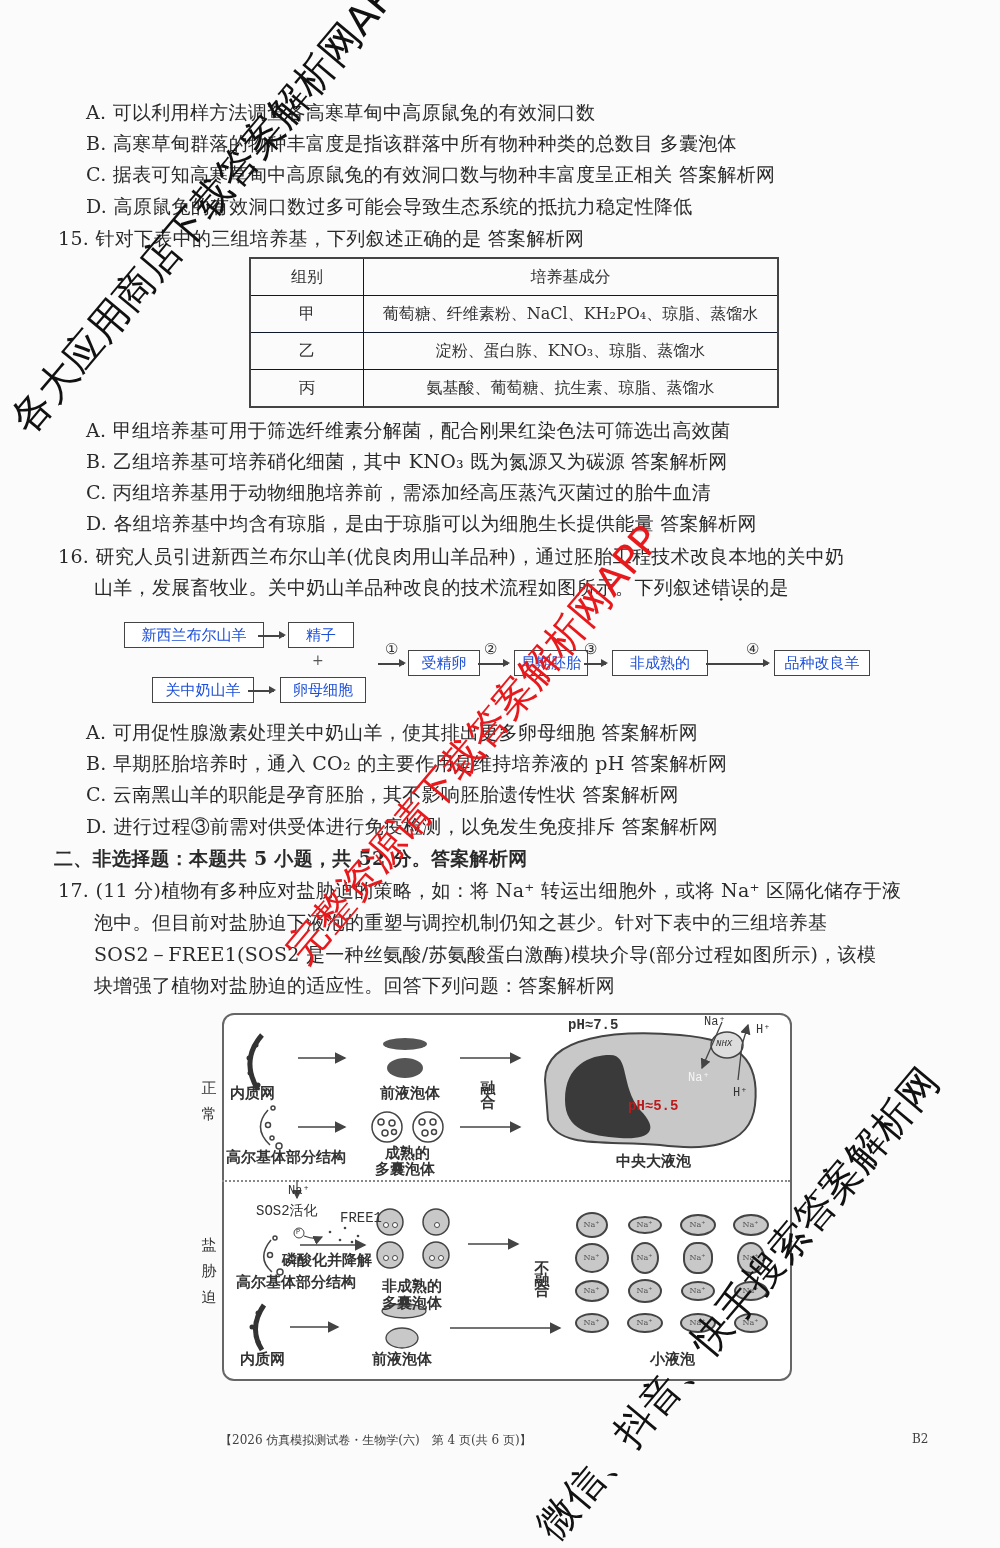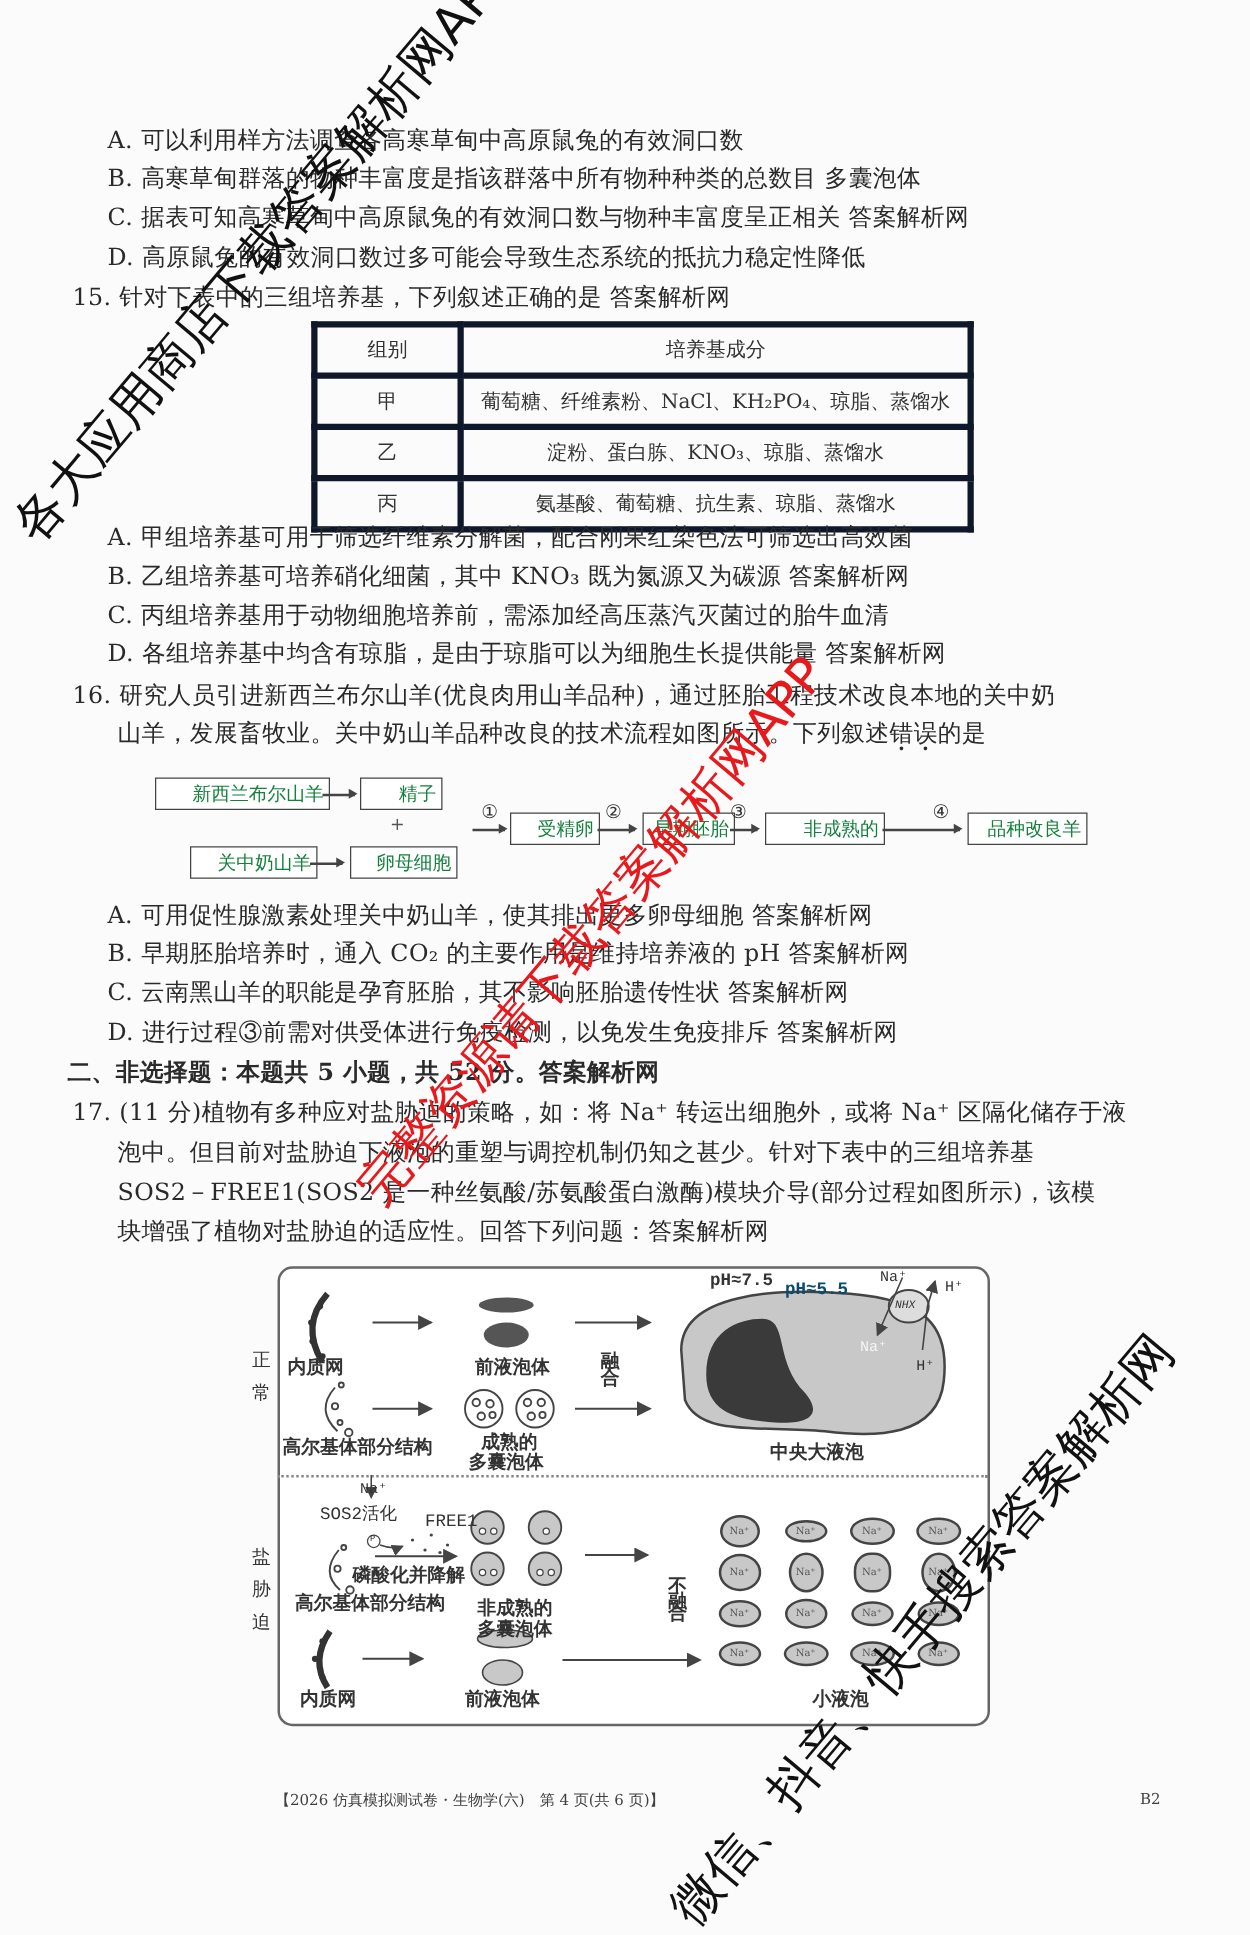--- a/index.html
+++ b/index.html
@@ -18,30 +18,30 @@
   .sec { left: 54px; font-weight: bold; }
   .emph { position: relative; }
   .emph::after { content: "•"; position: absolute; left: 50%; transform: translateX(-50%); bottom: -14px; font-size: 10px; }
 
   
   table.med {
     position: absolute; left: 249px; top: 257px; width: 530px;
     border-collapse: collapse; font-size: 16px; border: 2px solid #444;
   }
   table.med th, table.med td {
-    border: 5px solid #0f172a; height: 36px; text-align: center; padding: 0;
+    border: 1px solid #0f172a; height: 36px; text-align: center; padding: 0;
     font-weight: normal; color: #333;
   }
   table.med td:first-child, table.med th:first-child { width: 112px; }
 
   
   .fbox {
     position: absolute; border: 1.5px solid #444; background: #fff;
-    font-size: 15px; height: 24px; line-height: 24px; text-align: right;
-    padding: 0 4px; color: #15803d;
+    font-size: 15px; height: 24px; line-height: 24px; text-align: center;
+    padding: 0 4px; color: #1d4ed8;
   }
   .farrow { position: absolute; height: 1.5px; background: #444; }
   .farrow::after {
     content: ""; position: absolute; right: -2px; top: -4px;
     border-left: 7px solid #444; border-top: 4.5px solid transparent; border-bottom: 4.5px solid transparent;
   }
   .fnum { position: absolute; font-size: 15px; color: #333; }
   .plus { position: absolute; font-size: 14px; color: #555; }
 
   
@@ -261,21 +261,21 @@
 <div class="side" style="left:200px;top:1232px">盐胁迫</div>
 
 <div class="flabel" style="left:230px;top:1084px">内质网</div>
 <div class="flabel" style="left:380px;top:1084px">前液泡体</div>
 <div class="flabel" style="left:476px;top:1068px;writing-mode:vertical-rl;letter-spacing:14px"><span>融</span><span>合</span></div>
 <div class="flabel" style="left:226px;top:1148px">高尔基体部分结构</div>
 <div class="flabel" style="left:385px;top:1144px">成熟的</div>
 <div class="flabel" style="left:375px;top:1160px">多囊泡体</div>
 <div class="flabel" style="left:616px;top:1152px">中央大液泡</div>
 <div class="flabel" style="left:568px;top:1017px;font-size:14px">pH≈7.5</div>
-<div class="flabel" style="left:628px;top:1024px;font-size:14px;color:#0c4a6e">pH≈5.5</div>
+<div class="flabel" style="left:628px;top:1098px;font-size:14px;color:#b91c1c">pH≈5.5</div>
 <div class="flabel small" style="left:704px;top:1014px">Na⁺</div>
 <div class="flabel small" style="left:756px;top:1022px">H⁺</div>
 <div class="flabel small" style="left:688px;top:1070px;color:#f5f5f5">Na⁺</div>
 <div class="flabel small" style="left:733px;top:1085px">H⁺</div>
 <div class="flabel" style="left:716px;top:1039px;font-size:9px;font-style:italic;font-weight:normal">NHX</div>
 
 <div class="flabel small" style="left:288px;top:1183px">Na⁺</div>
 <div class="flabel" style="left:256px;top:1202px;font-weight:normal;font-size:14px">SOS2活化</div>
 <div class="flabel" style="left:340px;top:1210px;font-weight:normal;font-size:14px">FREE1</div>
 <div class="flabel" style="left:296px;top:1228px;font-size:7px;font-weight:normal">P</div>

